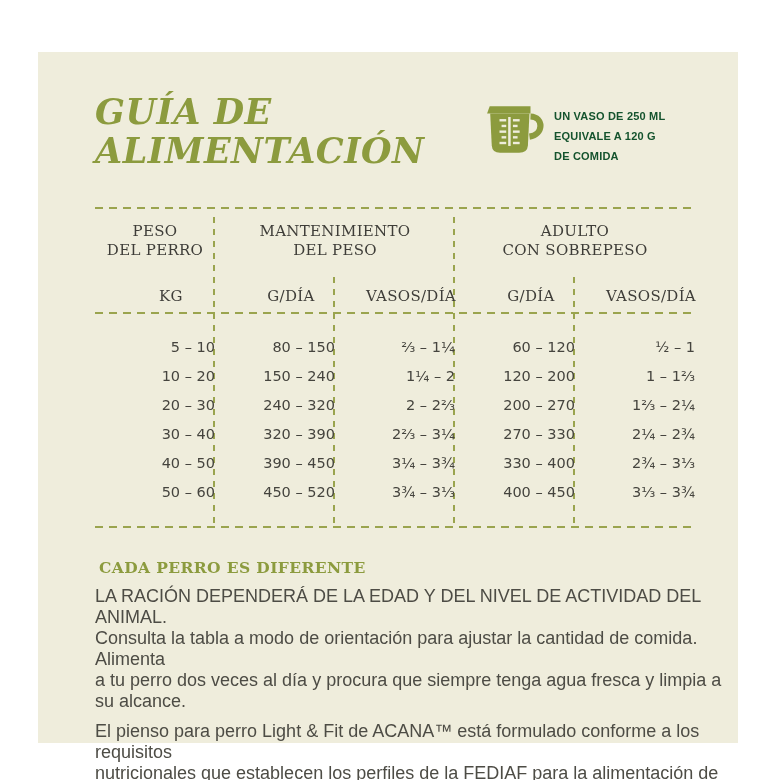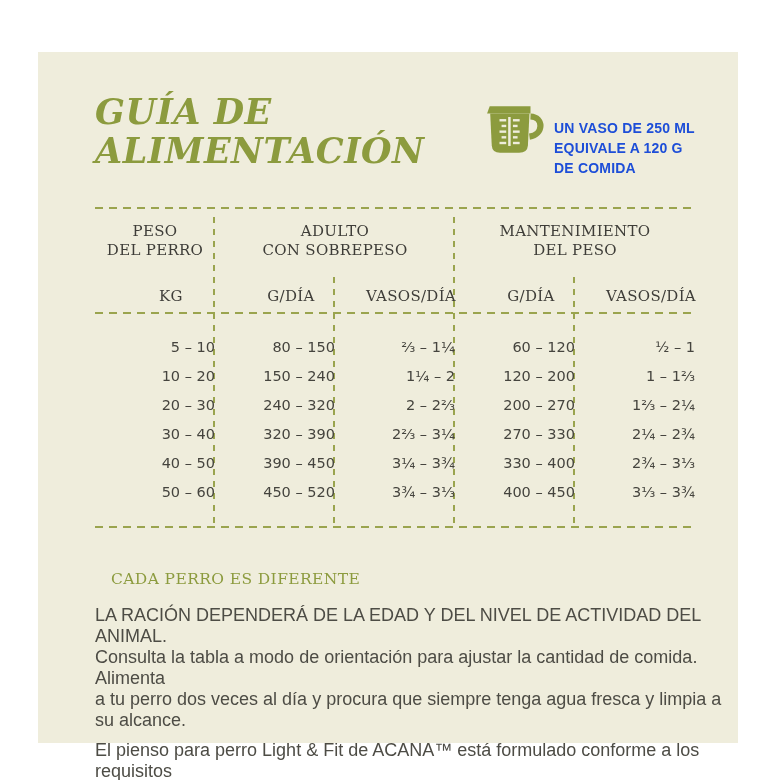--- a/index.html
+++ b/index.html
@@ -20,22 +20,22 @@
   .title {
     position: absolute; left: 57px; top: 40px; margin: 0;
     font-family: "DejaVu Serif", serif; font-weight: bold;
     font-size: 35px; line-height: 39px; letter-spacing: 0.5px;
     color: #8C9B3E; white-space: pre-line; font-style: italic;
   }
   .cup-icon { position: absolute; left: 446px; top: 49px; width: 62px; height: 62px; }
   .cup-note {
     position: absolute; left: 516px; top: 54px; width: 180px;
     font-family: "Liberation Sans", sans-serif; font-weight: bold;
-    font-size: 14px; line-height: 20px; letter-spacing: 0.2px;
-    color: #1d4ed8; white-space: pre-line; margin-top: 12px;
+    font-size: 11px; line-height: 20px; letter-spacing: 0.2px;
+    color: #14532d; white-space: pre-line;
   }
   
   .ftable { position: absolute; left: 57px; top: 155px; width: 600px; height: 321px; }
   .hline {
     position: absolute; left: 0; width: 600px; height: 2px;
     background: repeating-linear-gradient(to right, #9AA44E 0 8px, transparent 8px 14px);
   }
   .hl-top { top: 0; } .hl-mid { top: 105px; } .hl-bot { top: 319px; }
   .vline {
     position: absolute; width: 2px;
@@ -62,21 +62,21 @@
   .rows { position: absolute; left: 0; top: 105px; width: 600px; padding-top: 21px; }
   .trow { display: grid; grid-template-columns: repeat(5, 120px); height: 29px; }
   .tcell {
     text-align: right; line-height: 29px;
     font-family: "DejaVu Sans", sans-serif;
     font-size: 14.5px; color: #45443E;
   }
   
   .footer { position: absolute; left: 57px; top: 502px; width: 643px; }
   .footer-heading {
-    margin: 16px; font-family: "DejaVu Serif", serif; font-weight: normal;
+    margin: 4px; font-family: "DejaVu Serif", serif; font-weight: bold;
     font-size: 15.5px; line-height: 19px; letter-spacing: 0.4px;
     color: #8C9B3E;
   }
   .footer p {
     margin: 9px 0 0;
     font-family: "Liberation Sans", sans-serif;
     font-size: 18px; line-height: 21px;
     color: #4D4C45; white-space: pre-line;
   }
 </style>
@@ -116,24 +116,24 @@
     <div class="hline hl-mid"></div>
     <div class="hline hl-bot"></div>
     <div class="vline vl-g1"></div>
     <div class="vline vl-i1"></div>
     <div class="vline vl-g2"></div>
     <div class="vline vl-i2"></div>
 
     <div class="gheads">
       <div class="ghead">PESO
 DEL PERRO</div>
+      <div class="ghead">MANTENIMIENTO
+DEL PESO</div>
       <div class="ghead">ADULTO
 CON SOBREPESO</div>
-      <div class="ghead">MANTENIMIENTO
-DEL PESO</div>
     </div>
 
     <div class="sheads">
       <div class="shead">KG</div>
       <div class="shead">G/DÍA</div>
       <div class="shead">VASOS/DÍA</div>
       <div class="shead">G/DÍA</div>
       <div class="shead">VASOS/DÍA</div>
     </div>
 

